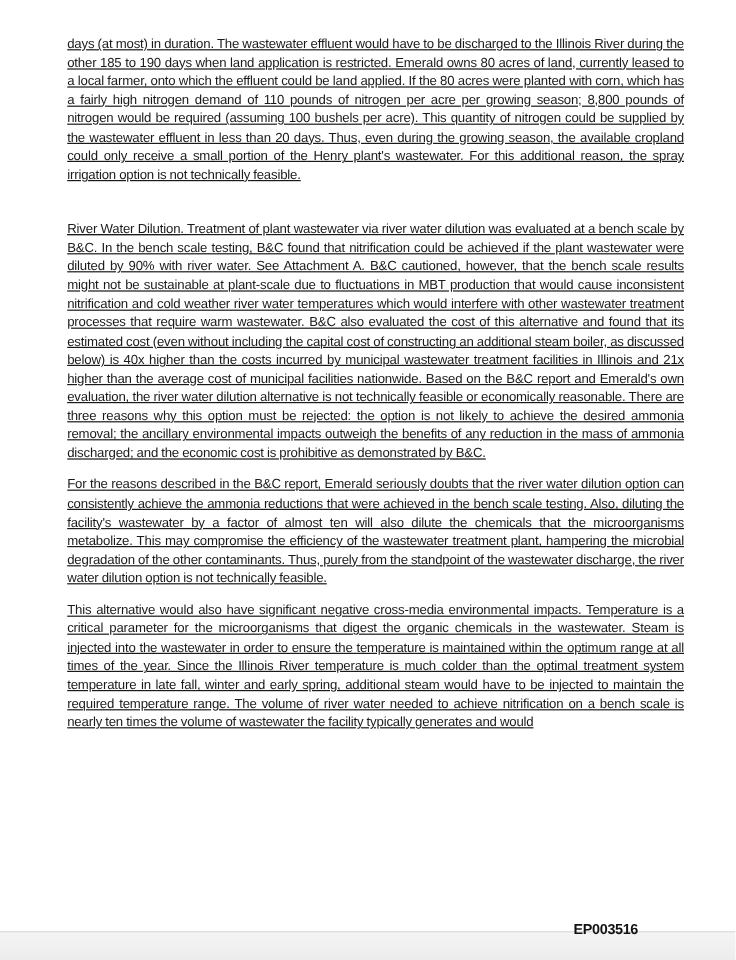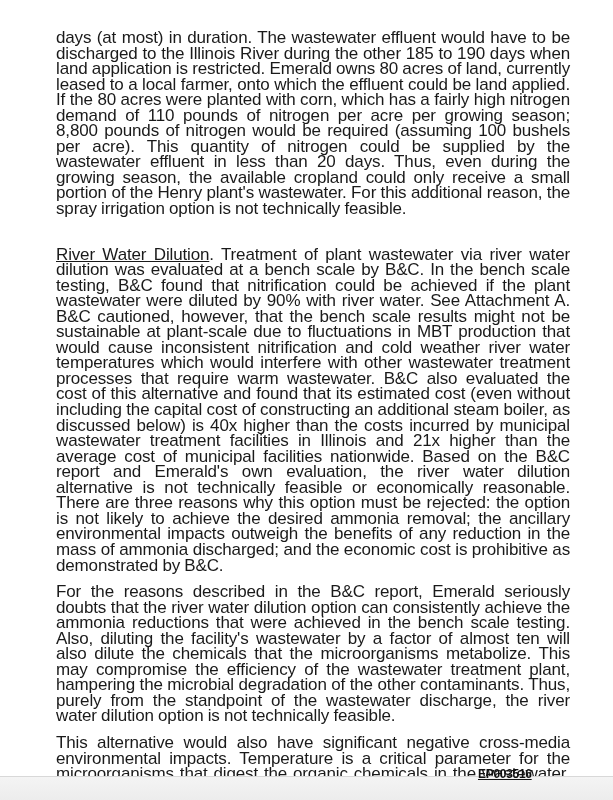--- a/index.html
+++ b/index.html
@@ -2,35 +2,35 @@
 <html><head>
 <meta charset="utf-8">
 <style>
   html, body { margin: 0; padding: 0; }
   body {
     width: 613px; height: 800px; background: #ffffff; position: relative; overflow: hidden;
     font-family: "Liberation Sans", sans-serif; color: #1a1a1a;
   }
   .page { position: absolute; left: 56px; top: 30px; width: 514px; }
   .para {
-    font-size: 17px; line-height: 15.55px; text-align: justify; margin: 0;
-    letter-spacing: -0.15px; word-spacing: -0.3px;
+    font-size: 11px; line-height: 15.55px; text-align: justify; margin: 0;
+    letter-spacing: -0.15px; word-spacing: -0.3px; text-decoration: underline;
   }
   .p1 { margin-bottom: 30px; }
   .p2 { margin-bottom: 11px; }
   .p3 { margin-bottom: 11px; }
   .heading { text-decoration: underline; margin-top: 14px; }
   .footer-band {
     position: absolute; left: 0; top: 776px; width: 613px; height: 24px;
     background: linear-gradient(#f4f4f4, #ececec);
     border-top: 1px solid #d8d8d8;
   }
   .bates {
     position: absolute; left: 478px; top: 767px; font-size: 12px; font-weight: bold;
-    color: #111; letter-spacing: -0.3px; background: transparent; text-decoration: underline;
+    color: #111; letter-spacing: -0.3px; background: transparent;
   }
 </style>
 </head>
 <body>
 
 <div class="page">
   <p class="para p1">days (at most) in duration. The wastewater effluent would have to be discharged to the Illinois River during the other 185 to 190 days when land application is restricted. Emerald owns 80 acres of land, currently leased to a local farmer, onto which the effluent could be land applied. If the 80 acres were planted with corn, which has a fairly high nitrogen demand of 110 pounds of nitrogen per acre per growing season; 8,800 pounds of nitrogen would be required (assuming 100 bushels per acre). This quantity of nitrogen could be supplied by the wastewater effluent in less than 20 days. Thus, even during the growing season, the available cropland could only receive a small portion of the Henry plant's wastewater.  For this additional reason, the spray irrigation option is not technically feasible.</p>
 
   <p class="para p2"><span class="heading">River Water Dilution</span><span>.  Treatment of plant wastewater via river water dilution was evaluated at a bench scale by B&amp;C.  In the bench scale testing, B&amp;C found that nitrification could be achieved if the plant wastewater were diluted by 90% with river water.  See Attachment A. B&amp;C cautioned, however, that the bench scale results might not be sustainable at plant-scale due to fluctuations in MBT production that would cause inconsistent nitrification and cold weather river water temperatures which would interfere with other wastewater treatment processes that require warm wastewater.  B&amp;C also evaluated the cost of this alternative and found that its estimated cost (even without including the capital cost of constructing an additional steam boiler, as discussed below) is 40x higher than the costs incurred by municipal wastewater treatment facilities in Illinois and 21x higher than the average cost of municipal facilities nationwide.  Based on the B&amp;C report and Emerald's own evaluation, the river water dilution alternative is not technically feasible or economically reasonable. There are three reasons why this option must be rejected: the option is not likely to achieve the desired ammonia removal; the ancillary environmental impacts outweigh the benefits of any reduction in the mass of ammonia discharged; and the economic cost is prohibitive as demonstrated by B&amp;C.</span></p>
 

